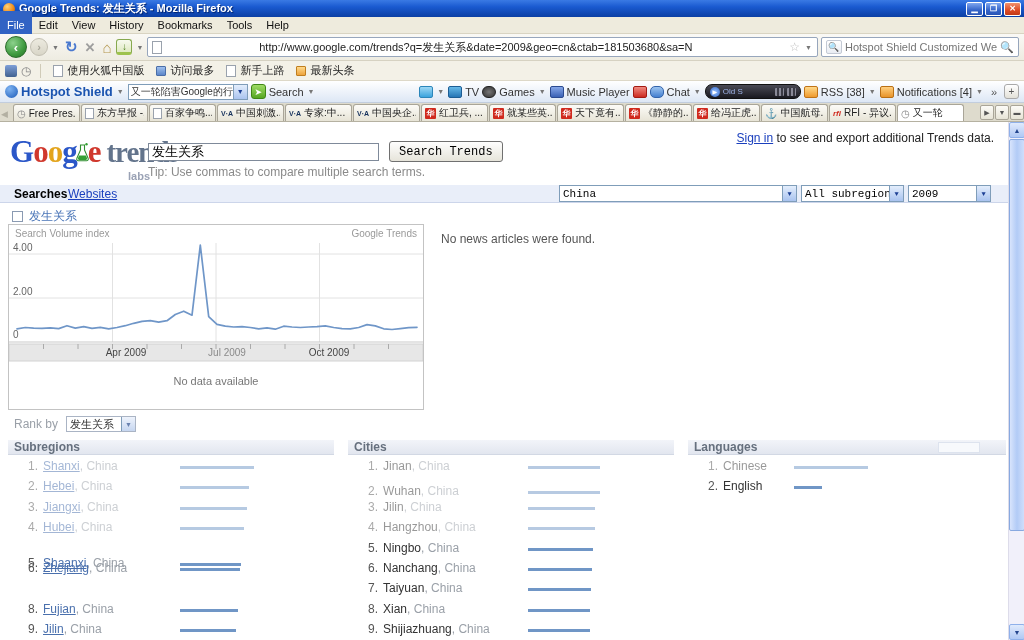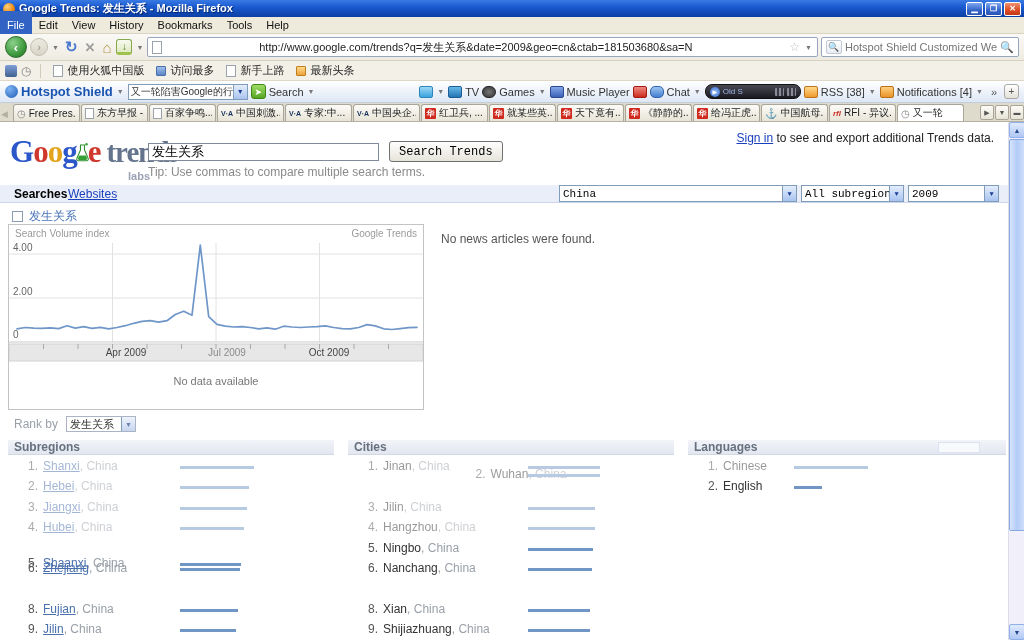--- a/index.html
+++ b/index.html
@@ -139,21 +139,21 @@
 
   .filterbar{position:absolute;left:0;top:63px;width:1008px;height:18px;background:#e9eef9;
     border-bottom:1px solid #ccd5ea;}
   .t-searches{position:absolute;left:14px;top:2px;font-size:12px;font-weight:bold;color:#000;}
   .t-websites{position:absolute;left:68px;top:2px;font-size:12px;}
   .xpsel{position:absolute;top:0px;height:17px;background:#fff;border:1px solid #7f9db9;
     display:flex;align-items:center;font-family:"Liberation Mono",monospace;font-size:11px;color:#000;}
   .xpsel .val{flex:1;padding:0 3px;white-space:nowrap;overflow:hidden;}
   .sel-region{left:559px;width:238px;}
   .sel-subregion{left:801px;width:103px;}
-  .sel-year{left:908px;width:91px;}
+  .sel-year{left:908px;width:83px;}
 
   .term-row{position:absolute;left:12px;top:86px;display:flex;align-items:center;gap:6px;}
   .term-check{width:11px;height:11px;border:1px solid #8a9ab2;background:#fff;}
   .term-label{font-size:12px;color:#4b76b8;}
 
   .chartbox{position:absolute;left:8px;top:102px;width:416px;height:186px;border:1px solid #c3c3c3;}
   .no-data{position:absolute;left:0;top:150px;width:100%;text-align:center;font-size:11px;color:#777;}
   .news-msg{position:absolute;left:441px;top:110px;font-size:12px;color:#555;}
 
   .rank-row{position:absolute;left:14px;top:294px;display:flex;align-items:center;gap:8px;}
@@ -464,25 +464,26 @@
         <div class="crow faded" style="top: 59.8px;"><span class="rank">3.</span><span class="cname clink">Jiangxi</span><span class="suffix">, China</span><div class="bar" style="left: 172px; width: 67px;"></div></div>
         <div class="crow faded" style="top: 80.2px;"><span class="rank">4.</span><span class="cname clink">Hubei</span><span class="suffix">, China</span><div class="bar" style="left: 172px; width: 64px;"></div></div>
         <div class="crow" style="top: 116px;"><span class="rank">5.</span><span class="cname clink">Shaanxi</span><span class="suffix">, China</span><div class="bar" style="left: 172px; width: 61px;"></div></div>
         <div class="crow" style="top: 121px;"><span class="rank">6.</span><span class="cname clink">Zhejiang</span><span class="suffix">, China</span><div class="bar" style="left: 172px; width: 60px;"></div></div>
         <div class="crow" style="top: 161.8px;"><span class="rank">8.</span><span class="cname clink">Fujian</span><span class="suffix">, China</span><div class="bar" style="left: 172px; width: 58px;"></div></div>
         <div class="crow" style="top: 182.2px;"><span class="rank">9.</span><span class="cname clink">Jilin</span><span class="suffix">, China</span><div class="bar" style="left: 172px; width: 56px;"></div></div>
       </div>
       <div class="col col2">
         <div class="col-header">Cities</div>
         <div class="crow faded" style="top: 19px;"><span class="rank">1.</span><span class="cname">Jinan</span><span class="suffix">, China</span><div class="bar" style="left: 180px; width: 72px;"></div></div>
-        <div class="crow faded" style="top: 27px; text-align: center;"><span class="rank">2.</span><span class="cname">Wuhan</span><span class="suffix">, China</span><div class="bar" style="left: 180px; width: 72px;"></div></div>
+        <div class="crow faded" style="top: 44px;"><span class="rank">2.</span><span class="cname">Wuhan</span><span class="suffix">, China</span><div class="bar" style="left: 180px; width: 72px;"></div></div>
         <div class="crow faded" style="top: 59.8px;"><span class="rank">3.</span><span class="cname">Jilin</span><span class="suffix">, China</span><div class="bar" style="left: 180px; width: 67px;"></div></div>
         <div class="crow faded" style="top: 80.2px;"><span class="rank">4.</span><span class="cname">Hangzhou</span><span class="suffix">, China</span><div class="bar" style="left: 180px; width: 67px;"></div></div>
         <div class="crow" style="top: 100.6px;"><span class="rank">5.</span><span class="cname">Ningbo</span><span class="suffix">, China</span><div class="bar" style="left: 180px; width: 65px;"></div></div>
         <div class="crow" style="top: 121px;"><span class="rank">6.</span><span class="cname">Nanchang</span><span class="suffix">, China</span><div class="bar" style="left: 180px; width: 64px;"></div></div>
+        <div class="crow" style="top: 141.4px;"><span class="rank">7.</span><span class="cname">Taiyuan</span><span class="suffix">, China</span><div class="bar" style="left: 180px; width: 63px;"></div></div>
         <div class="crow" style="top: 161.8px;"><span class="rank">8.</span><span class="cname">Xian</span><span class="suffix">, China</span><div class="bar" style="left: 180px; width: 62px;"></div></div>
         <div class="crow" style="top: 182.2px;"><span class="rank">9.</span><span class="cname">Shijiazhuang</span><span class="suffix">, China</span><div class="bar" style="left: 180px; width: 62px;"></div></div>
       </div>
       <div class="col col3">
         <div class="col-header">Languages<span class="header-inset"></span></div>
         <div class="crow faded" style="top: 19px;"><span class="rank">1.</span><span class="cname">Chinese</span><span class="suffix"></span><div class="bar" style="left: 106px; width: 74px;"></div></div>
         <div class="crow" style="top: 39.4px;"><span class="rank">2.</span><span class="cname">English</span><span class="suffix"></span><div class="bar" style="left: 106px; width: 28px;"></div></div>
       </div>
     </div>
 </div>

